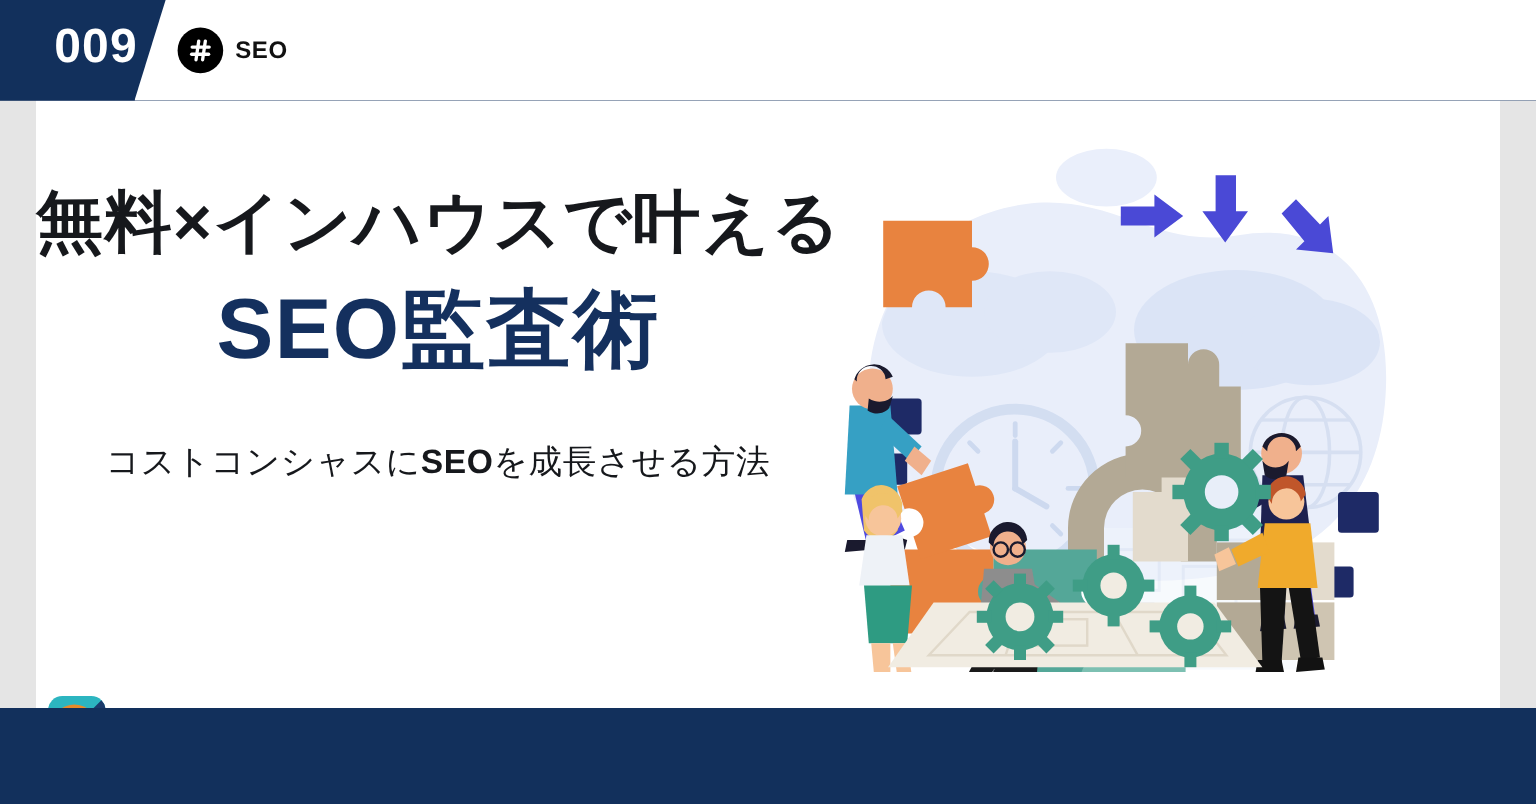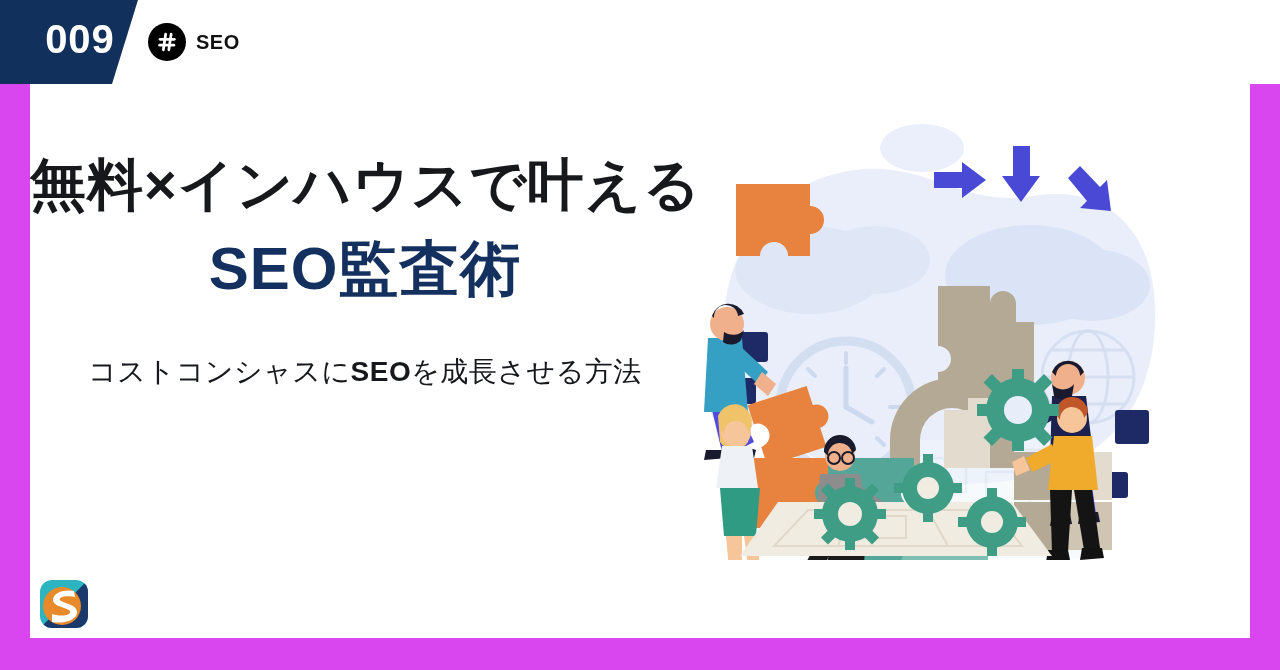--- a/index.html
+++ b/index.html
@@ -9,22 +9,22 @@
   body {
     width: 1280px;
     height: 670px;
     overflow: hidden;
     font-family: "Liberation Sans", "DejaVu Sans", sans-serif;
     background: #12305c;
   }
   #slide {
     position: relative;
     width: 1280px;
-    height: 670px;
-    background: #d946ef;
+    height: 590px;
+    background: #e5e5e5;
     overflow: hidden;
   }
 
   
   .card {
     position: absolute;
     left: 30px;
     top: 82px;
     width: 1220px;
     height: 556px;
@@ -108,21 +108,21 @@
   .headline-1 {
     font-size: 56px;
     font-weight: bold;
     color: #16181c;
     letter-spacing: 1px;
     line-height: 1.25;
     margin: 0 0 14px 0;
     white-space: nowrap;
   }
   .headline-2 {
-    font-size: 60px;
+    font-size: 71px;
     font-weight: bold;
     color: #14305e;
     letter-spacing: 1px;
     line-height: 1.15;
     margin: 0;
     white-space: nowrap;
   }
   .subcopy {
     margin: 50px 0 0 0;
     font-size: 28px;

